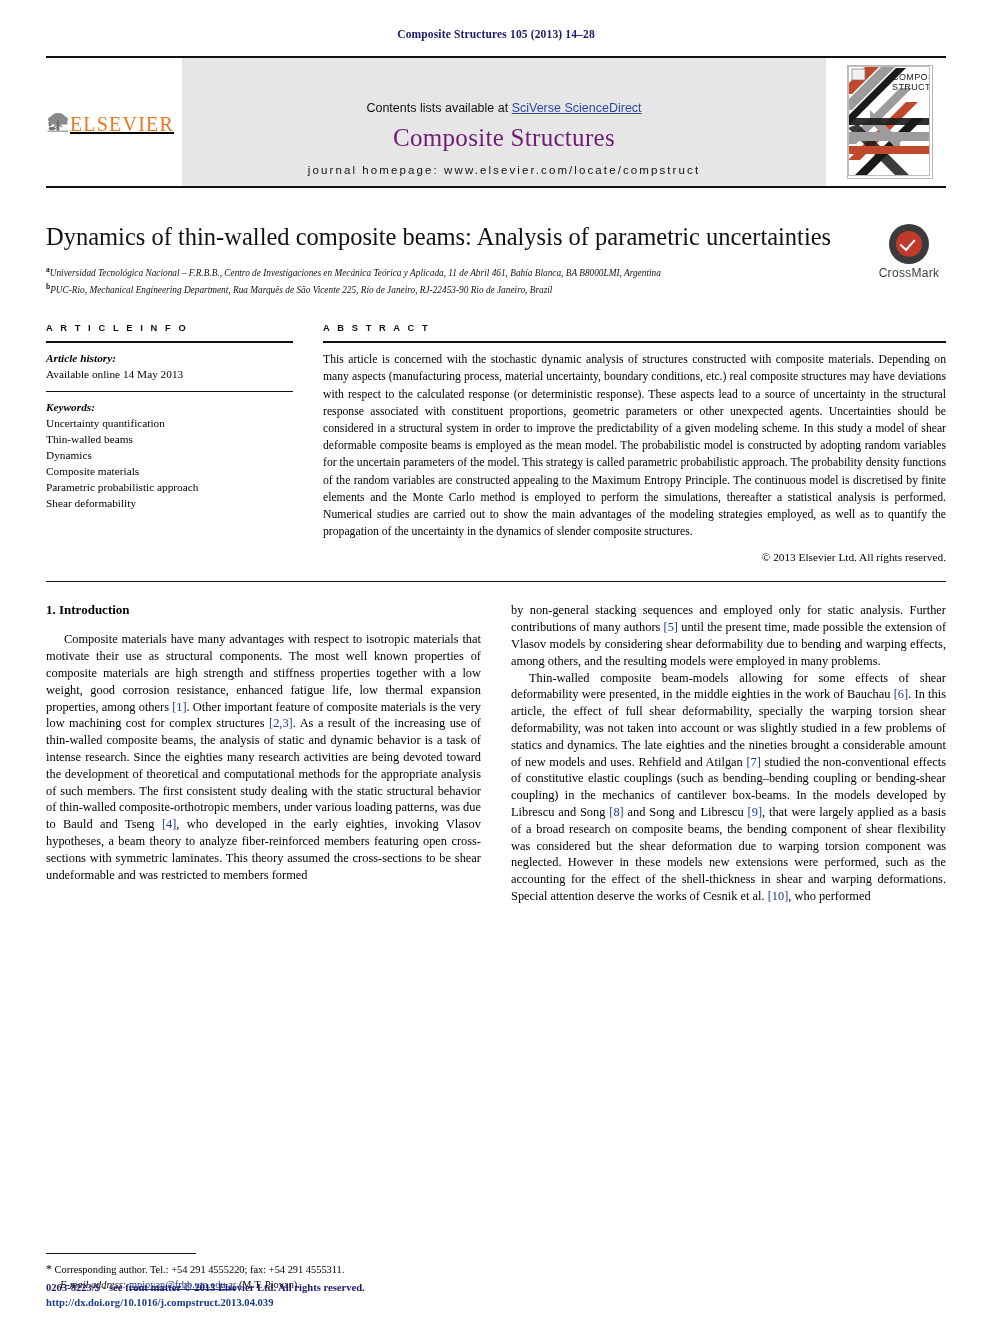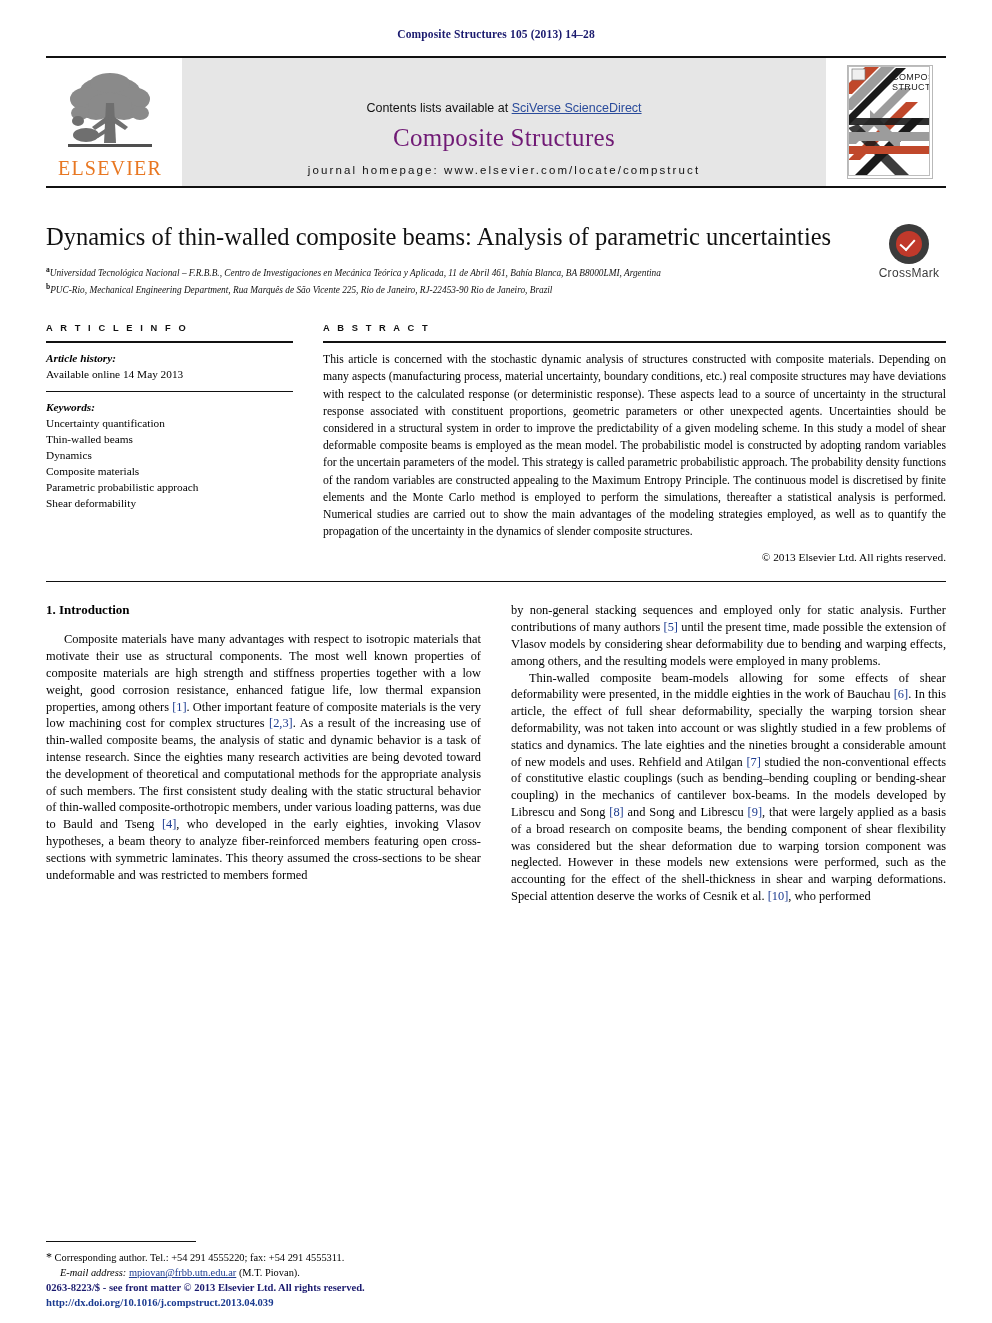--- a/index.html
+++ b/index.html
@@ -40,25 +40,26 @@
     border-bottom: 2.5px solid #111;
     height: 128px;
     display: flex;
     align-items: stretch;
     position: relative;
   }
   .elsevier-block {
     width: 128px;
     flex: 0 0 128px;
     display: flex;
-    flex-direction: column;
+    flex-direction: row;
     align-items: center;
     justify-content: center;
     padding: 4px 0 2px 0;
     box-sizing: border-box;
+    text-decoration: underline;
   }
   .tree-svg { display:block; }
   .elsevier-word {
     font-family: "Liberation Serif", serif;
     color: #E87722;
     font-size: 20px;
     letter-spacing: 1.2px;
     line-height: 1;
     margin-top: 1px;
   }
@@ -237,21 +238,21 @@
     text-indent: 18px;
   }
   .para + .para { margin-top: 0; }
   .noindent { text-indent: 0; }
   .ref { color: #1a3a8f; }
 
   
   .footnote-wrap {
     position: absolute;
     left: 46px;
-    bottom: 42px;
+    bottom: 30px;
     width: 435px;
   }
   .fn-rule { border-top: 1px solid #111; width: 150px; margin-bottom: 7px; }
   .fn {
     font-size: 10.4px;
     line-height: 1.42;
     padding-left: 14px;
     text-indent: -14px;
   }
   .fn .star { font-size: 12px; }

